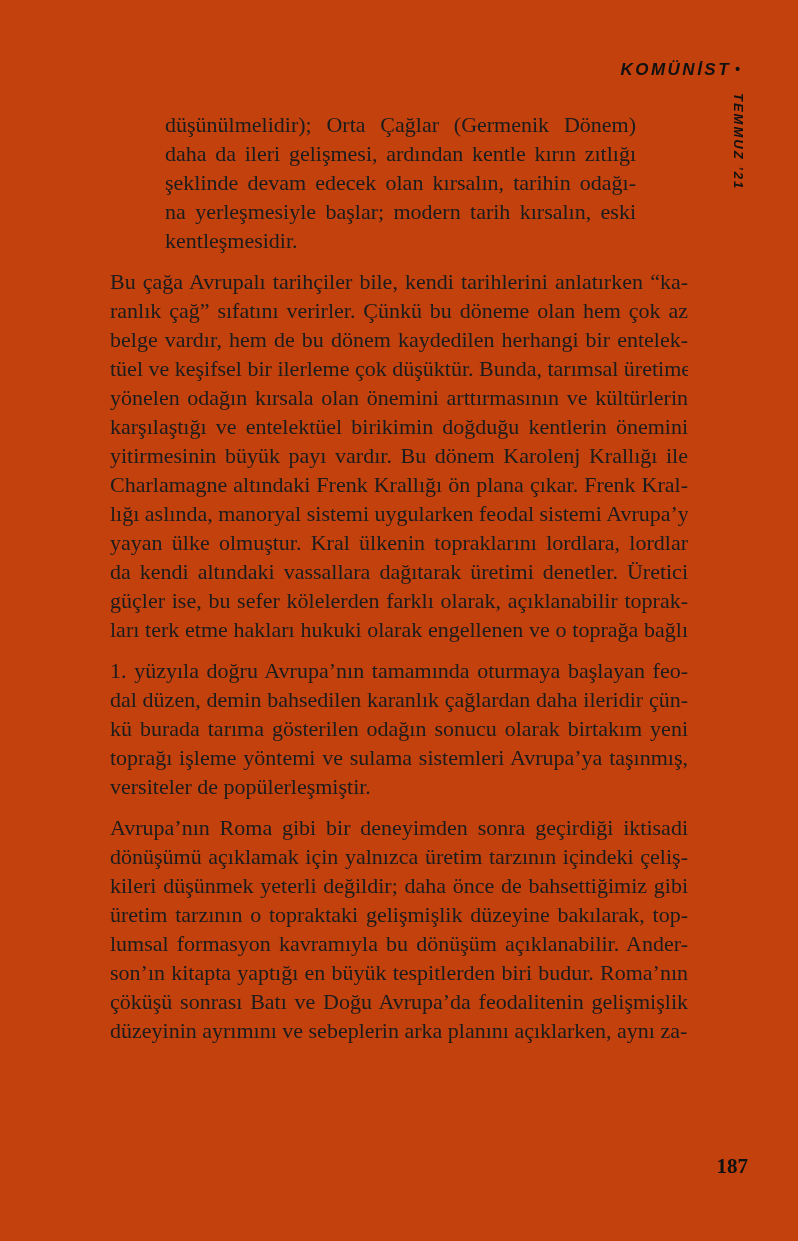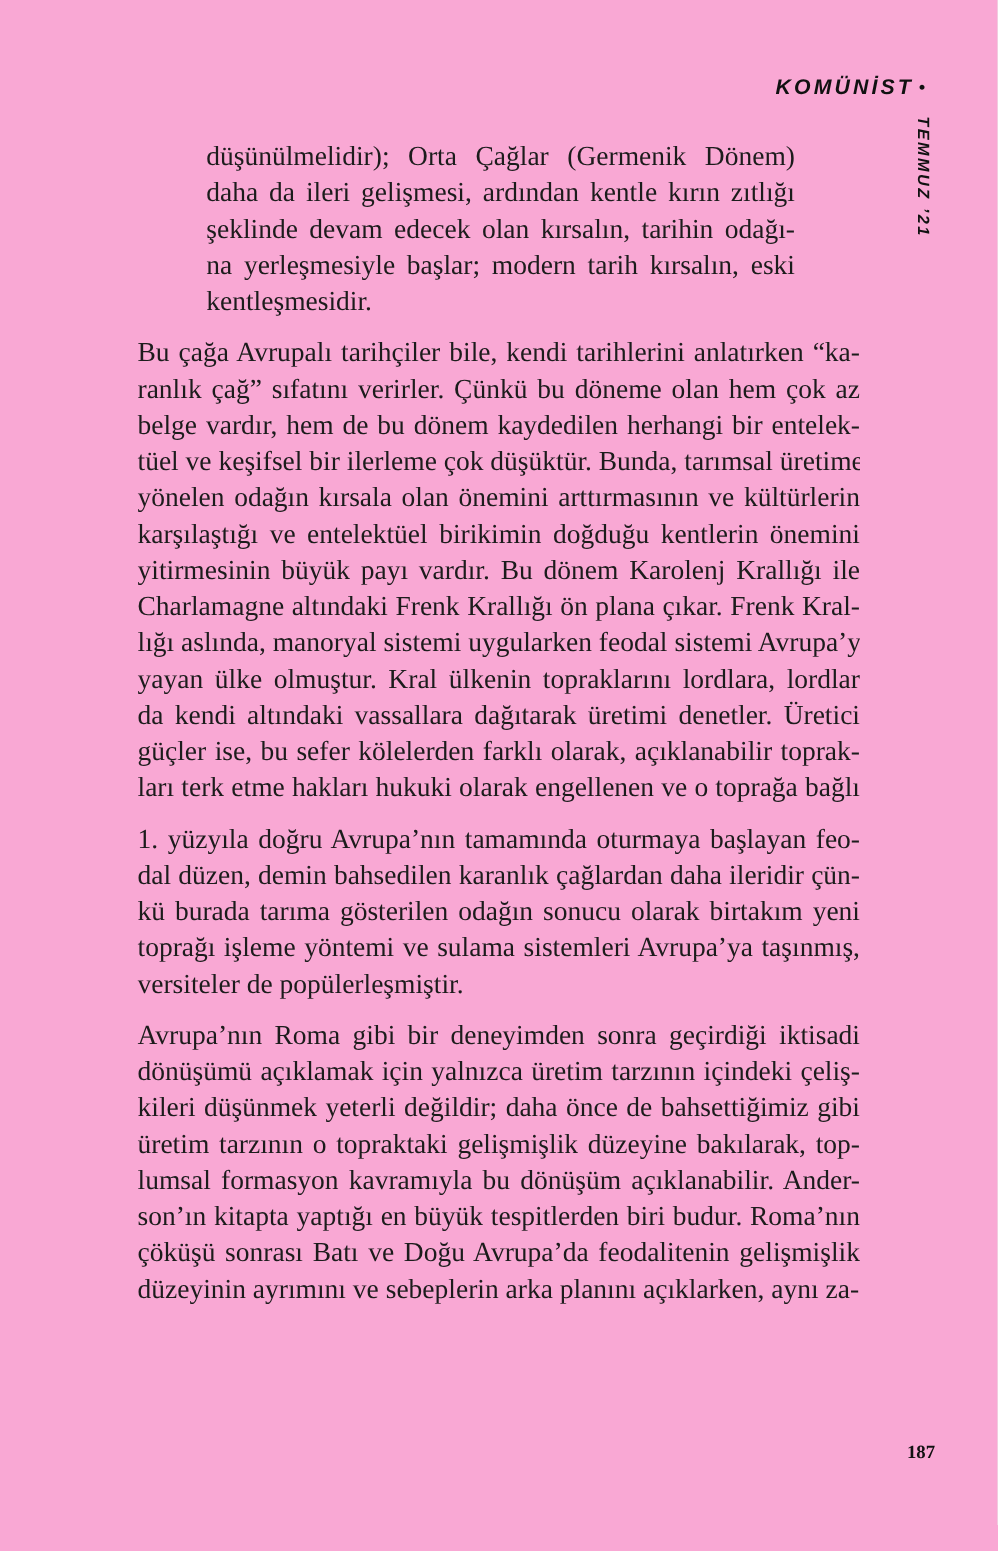--- a/index.html
+++ b/index.html
@@ -5,21 +5,21 @@
   html, body {
     margin: 0;
     padding: 0;
     background: #e8e8e8;
     font-family: "Liberation Serif", serif;
   }
   .page {
     position: relative;
     width: 798px;
     height: 1241px;
-    background: #f9a8d4;
+    background: #c2410c;
     color: #1c1c1c;
     overflow: hidden;
     margin: 0 auto;
   }
   
   .magazine-header {
     position: absolute;
     top: 60px;
     right: 58px;
     font-family: "Liberation Sans", sans-serif;
@@ -77,21 +77,21 @@
   .jline.last {
     text-align-last: left;
   }
   
   .page-number {
     position: absolute;
     top: 1154px;
     right: 50px;
     font-family: "Liberation Serif", serif;
     font-weight: bold;
-    font-size: 15px;
+    font-size: 21px;
     color: #111;
   }
 </style>
 </head>
 <body>
 
 <div class="page">
 
   <div class="magazine-header">
     <span>KOMÜNİST</span><span class="bullet">•</span>

